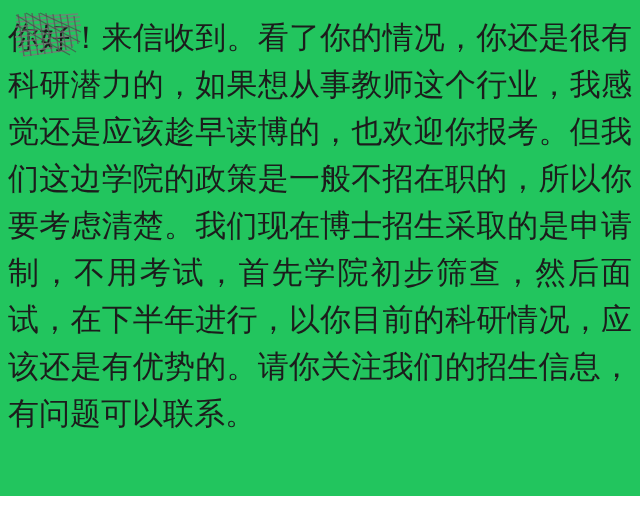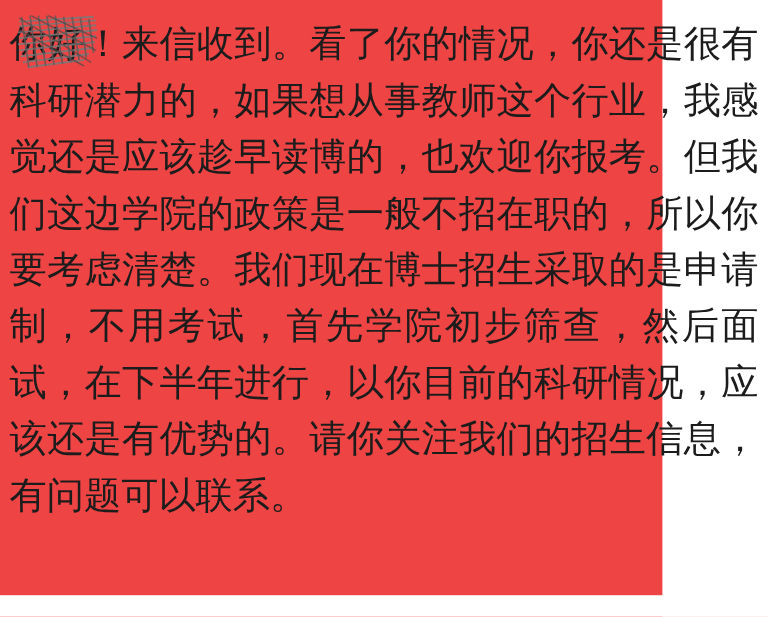--- a/index.html
+++ b/index.html
@@ -8,23 +8,23 @@
   }
   body {
     width: 640px;
     height: 514px;
     background: #ffffff;
     font-family: "DejaVu Sans", "Liberation Sans", sans-serif;
     overflow: hidden;
   }
   .page {
     position: relative;
-    width: 552px;
+    width: 640px;
     height: 514px;
-    background: #ef4444;
+    background: #22c55e;
     box-sizing: border-box;
   }
   .text-body {
     position: absolute;
     left: 8px;
     top: 14px;
     width: 624px;
     font-size: 31px;
     line-height: 47px;
     letter-spacing: 0px;

